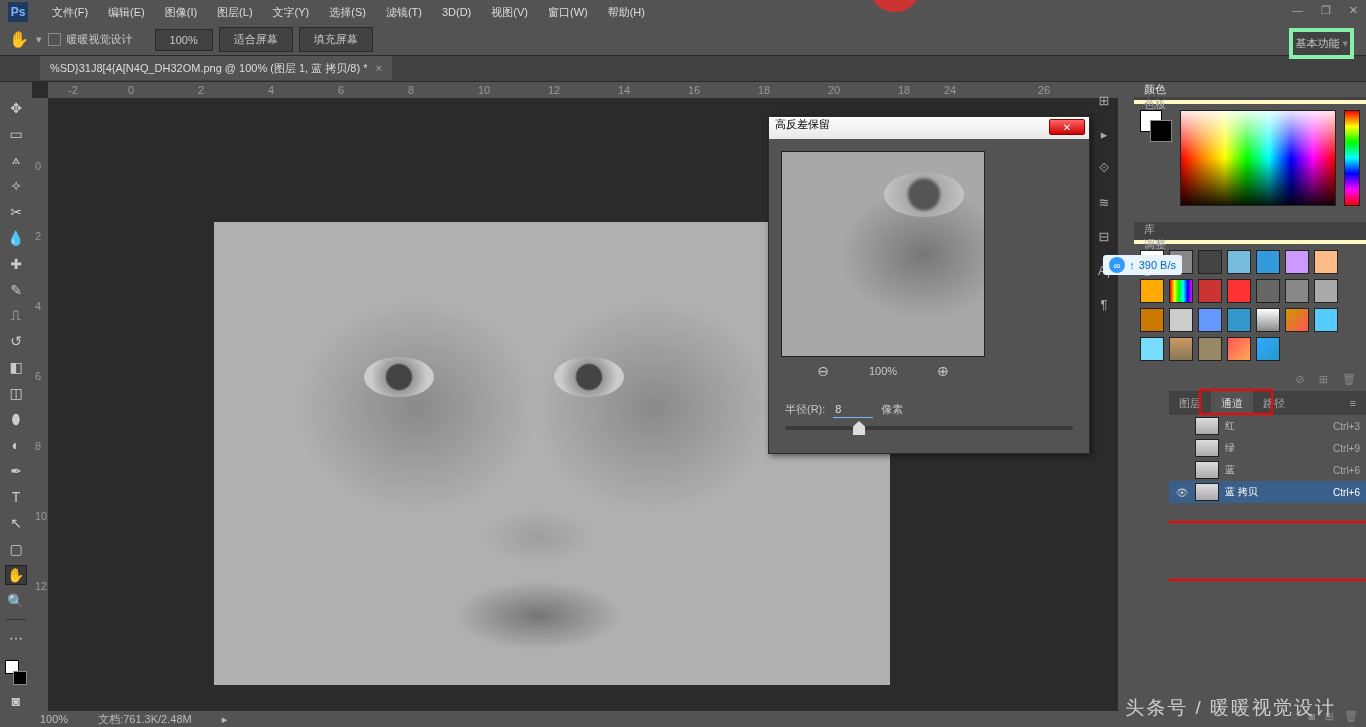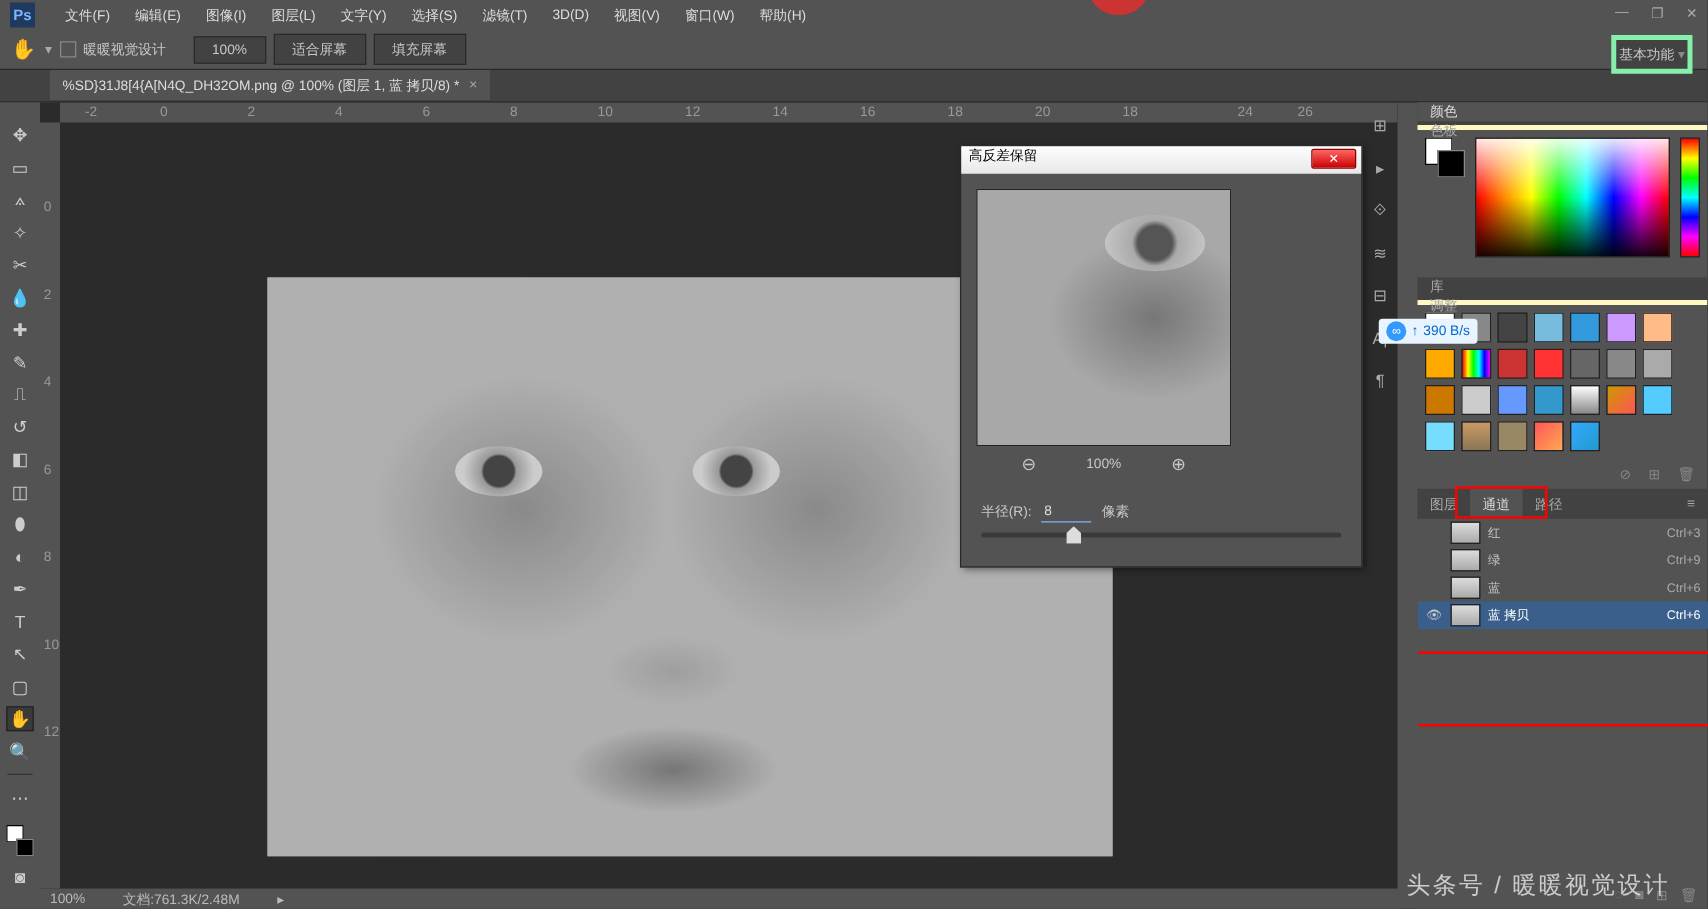--- a/index.html
+++ b/index.html
@@ -43,21 +43,21 @@
 .colorpanel { height: 118px; position: relative; padding: 6px; display: flex; gap: 8px; }
 .cp-swatch { width: 32px; height: 32px; position: relative; }
 .cp-fg { position: absolute; width: 22px; height: 22px; background: #fff; border: 1px solid #000; top: 0; left: 0; }
 .cp-bg { position: absolute; width: 22px; height: 22px; background: #000; border: 1px solid #888; bottom: 0; right: 0; }
 .spectrum { flex: 1; height: 96px; background: linear-gradient(to bottom,rgba(255,255,255,0.9),transparent 50%,rgba(0,0,0,0.9)),linear-gradient(to right,#f00,#f80,#ff0,#0f0,#0ff,#00f,#f0f,#f00); border: 1px solid #222; }
 .huebar { width: 16px; height: 96px; background: linear-gradient(to bottom,#f00,#ff0,#0f0,#0ff,#00f,#f0f,#f00); border: 1px solid #222; }
 .swatches { padding: 6px; display: flex; flex-wrap: wrap; gap: 5px; }
 .sw { width: 24px; height: 24px; border: 1px solid #222; }
 .upbadge { position: absolute; top: 255px; right: 184px; background: #e8f4ff; color: #0066cc; padding: 2px 6px; border-radius: 3px; display: flex; align-items: center; gap: 4px; font-size: 10px; z-index: 20; }
 .upbadge .circ { width: 16px; height: 16px; background: #3399ff; border-radius: 50%; display: flex; align-items: center; justify-content: center; color: #fff; font-size: 10px; }
-.channels { flex: 1; display: flex; flex-direction: column; }
+.channels { flex: 1; display: flex; flex-direction: column; margin-left: 35px; }
 .ch-tabs { display: flex; height: 24px; background: #424242; position: relative; }
 .ch-tabs .ct { padding: 0 10px; display: flex; align-items: center; color: #aaa; }
 .ch-tabs .ct.active { background: #535353; color: #ddd; }
 .redbox1 { position: absolute; border: 2px solid #ff0000; width: 74px; height: 26px; left: 30px; top: -2px; pointer-events: none; }
 .ch-list { flex: 1; overflow: auto; position: relative; }
 .ch-row { display: flex; align-items: center; height: 22px; padding: 0 6px; gap: 6px; }
 .ch-row.sel { background: #3a5f8a; color: #fff; }
 .ch-eye { width: 14px; height: 14px; display: flex; align-items: center; justify-content: center; font-size: 10px; color: #ccc; }
 .ch-thumb { width: 24px; height: 18px; background: linear-gradient(#ddd,#aaa); border: 1px solid #222; }
 .ch-row.color .ch-thumb { background: linear-gradient(135deg,#fba,#cde,#fcb); }
@@ -168,21 +168,21 @@
         <span style="left:220px">4</span>
         <span style="left:290px">6</span>
         <span style="left:360px">8</span>
         <span style="left:430px">10</span>
         <span style="left:500px">12</span>
         <span style="left:570px">14</span>
         <span style="left:640px">16</span>
         <span style="left:710px">18</span>
         <span style="left:780px">20</span>
         <span style="left:850px">18</span>
-        <span style="left:942px">24</span>
+        <span style="left:896px">24</span>
         <span style="left:990px">26</span>
     </div>
     <div class="ruler-v">
       <span style="top:62px">0</span>
         <span style="top:132px">2</span>
         <span style="top:202px">4</span>
         <span style="top:272px">6</span>
         <span style="top:342px">8</span>
         <span style="top:412px">10</span>
         <span style="top:482px">12</span>

